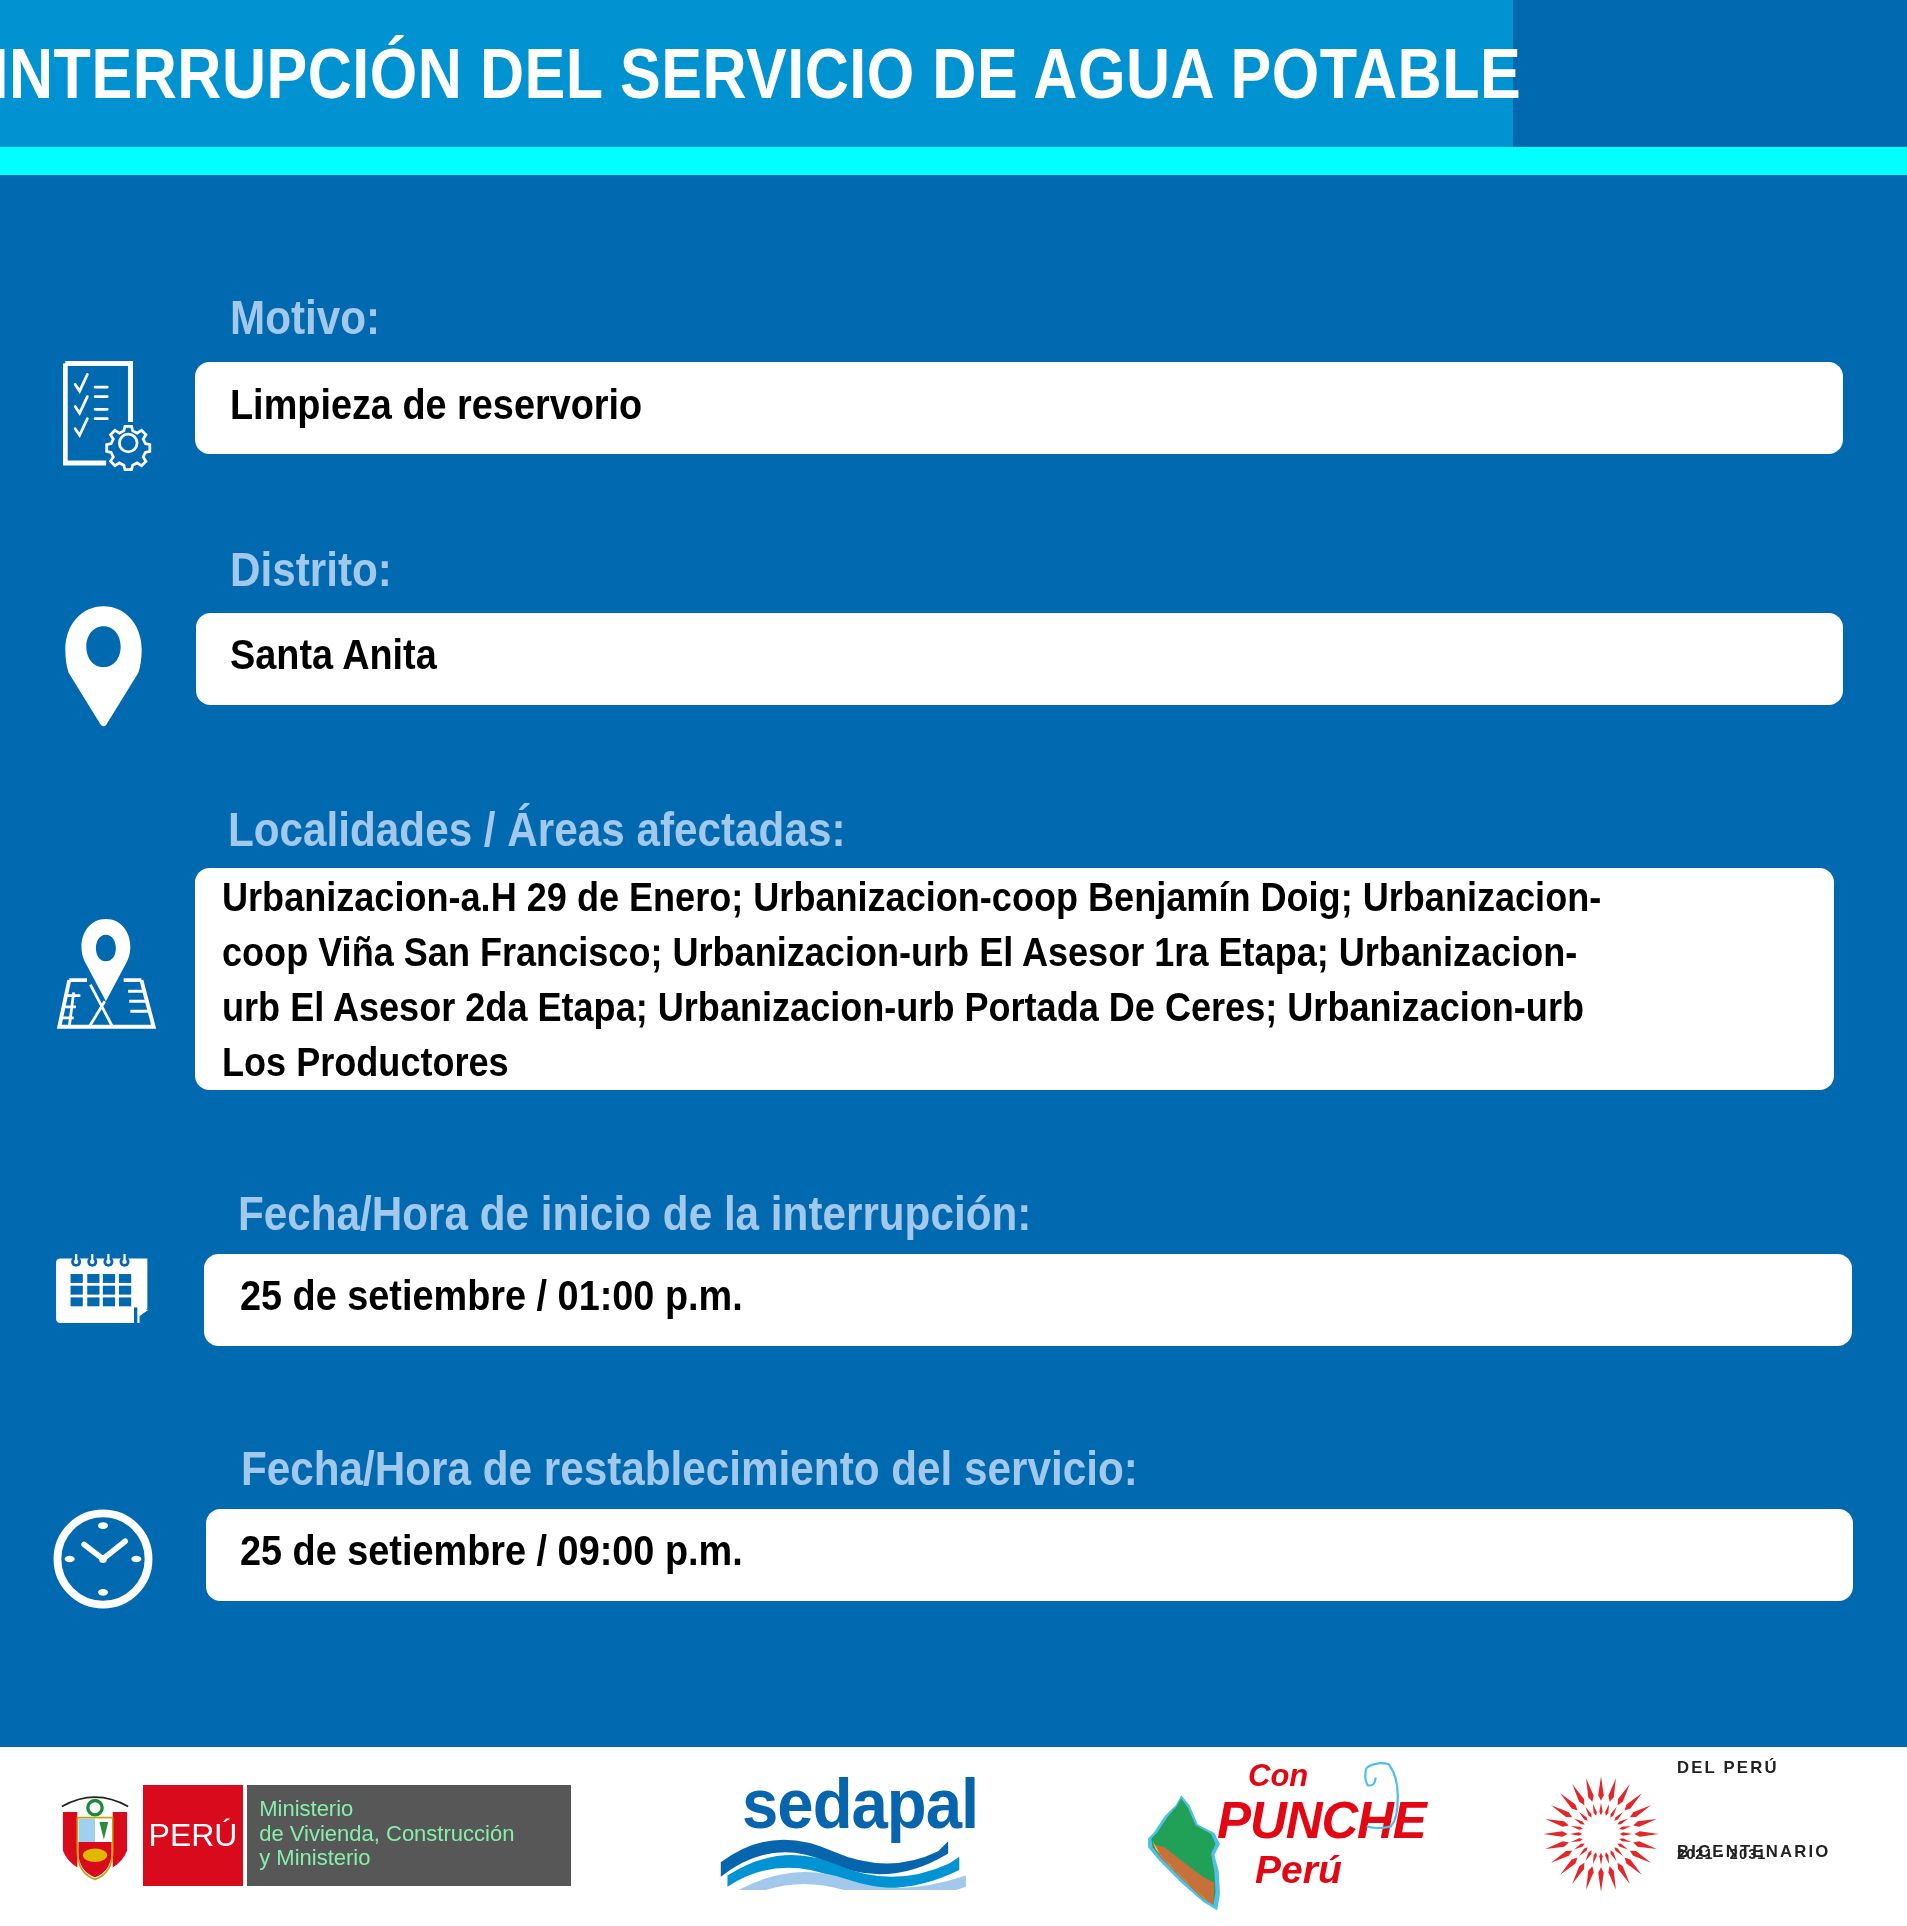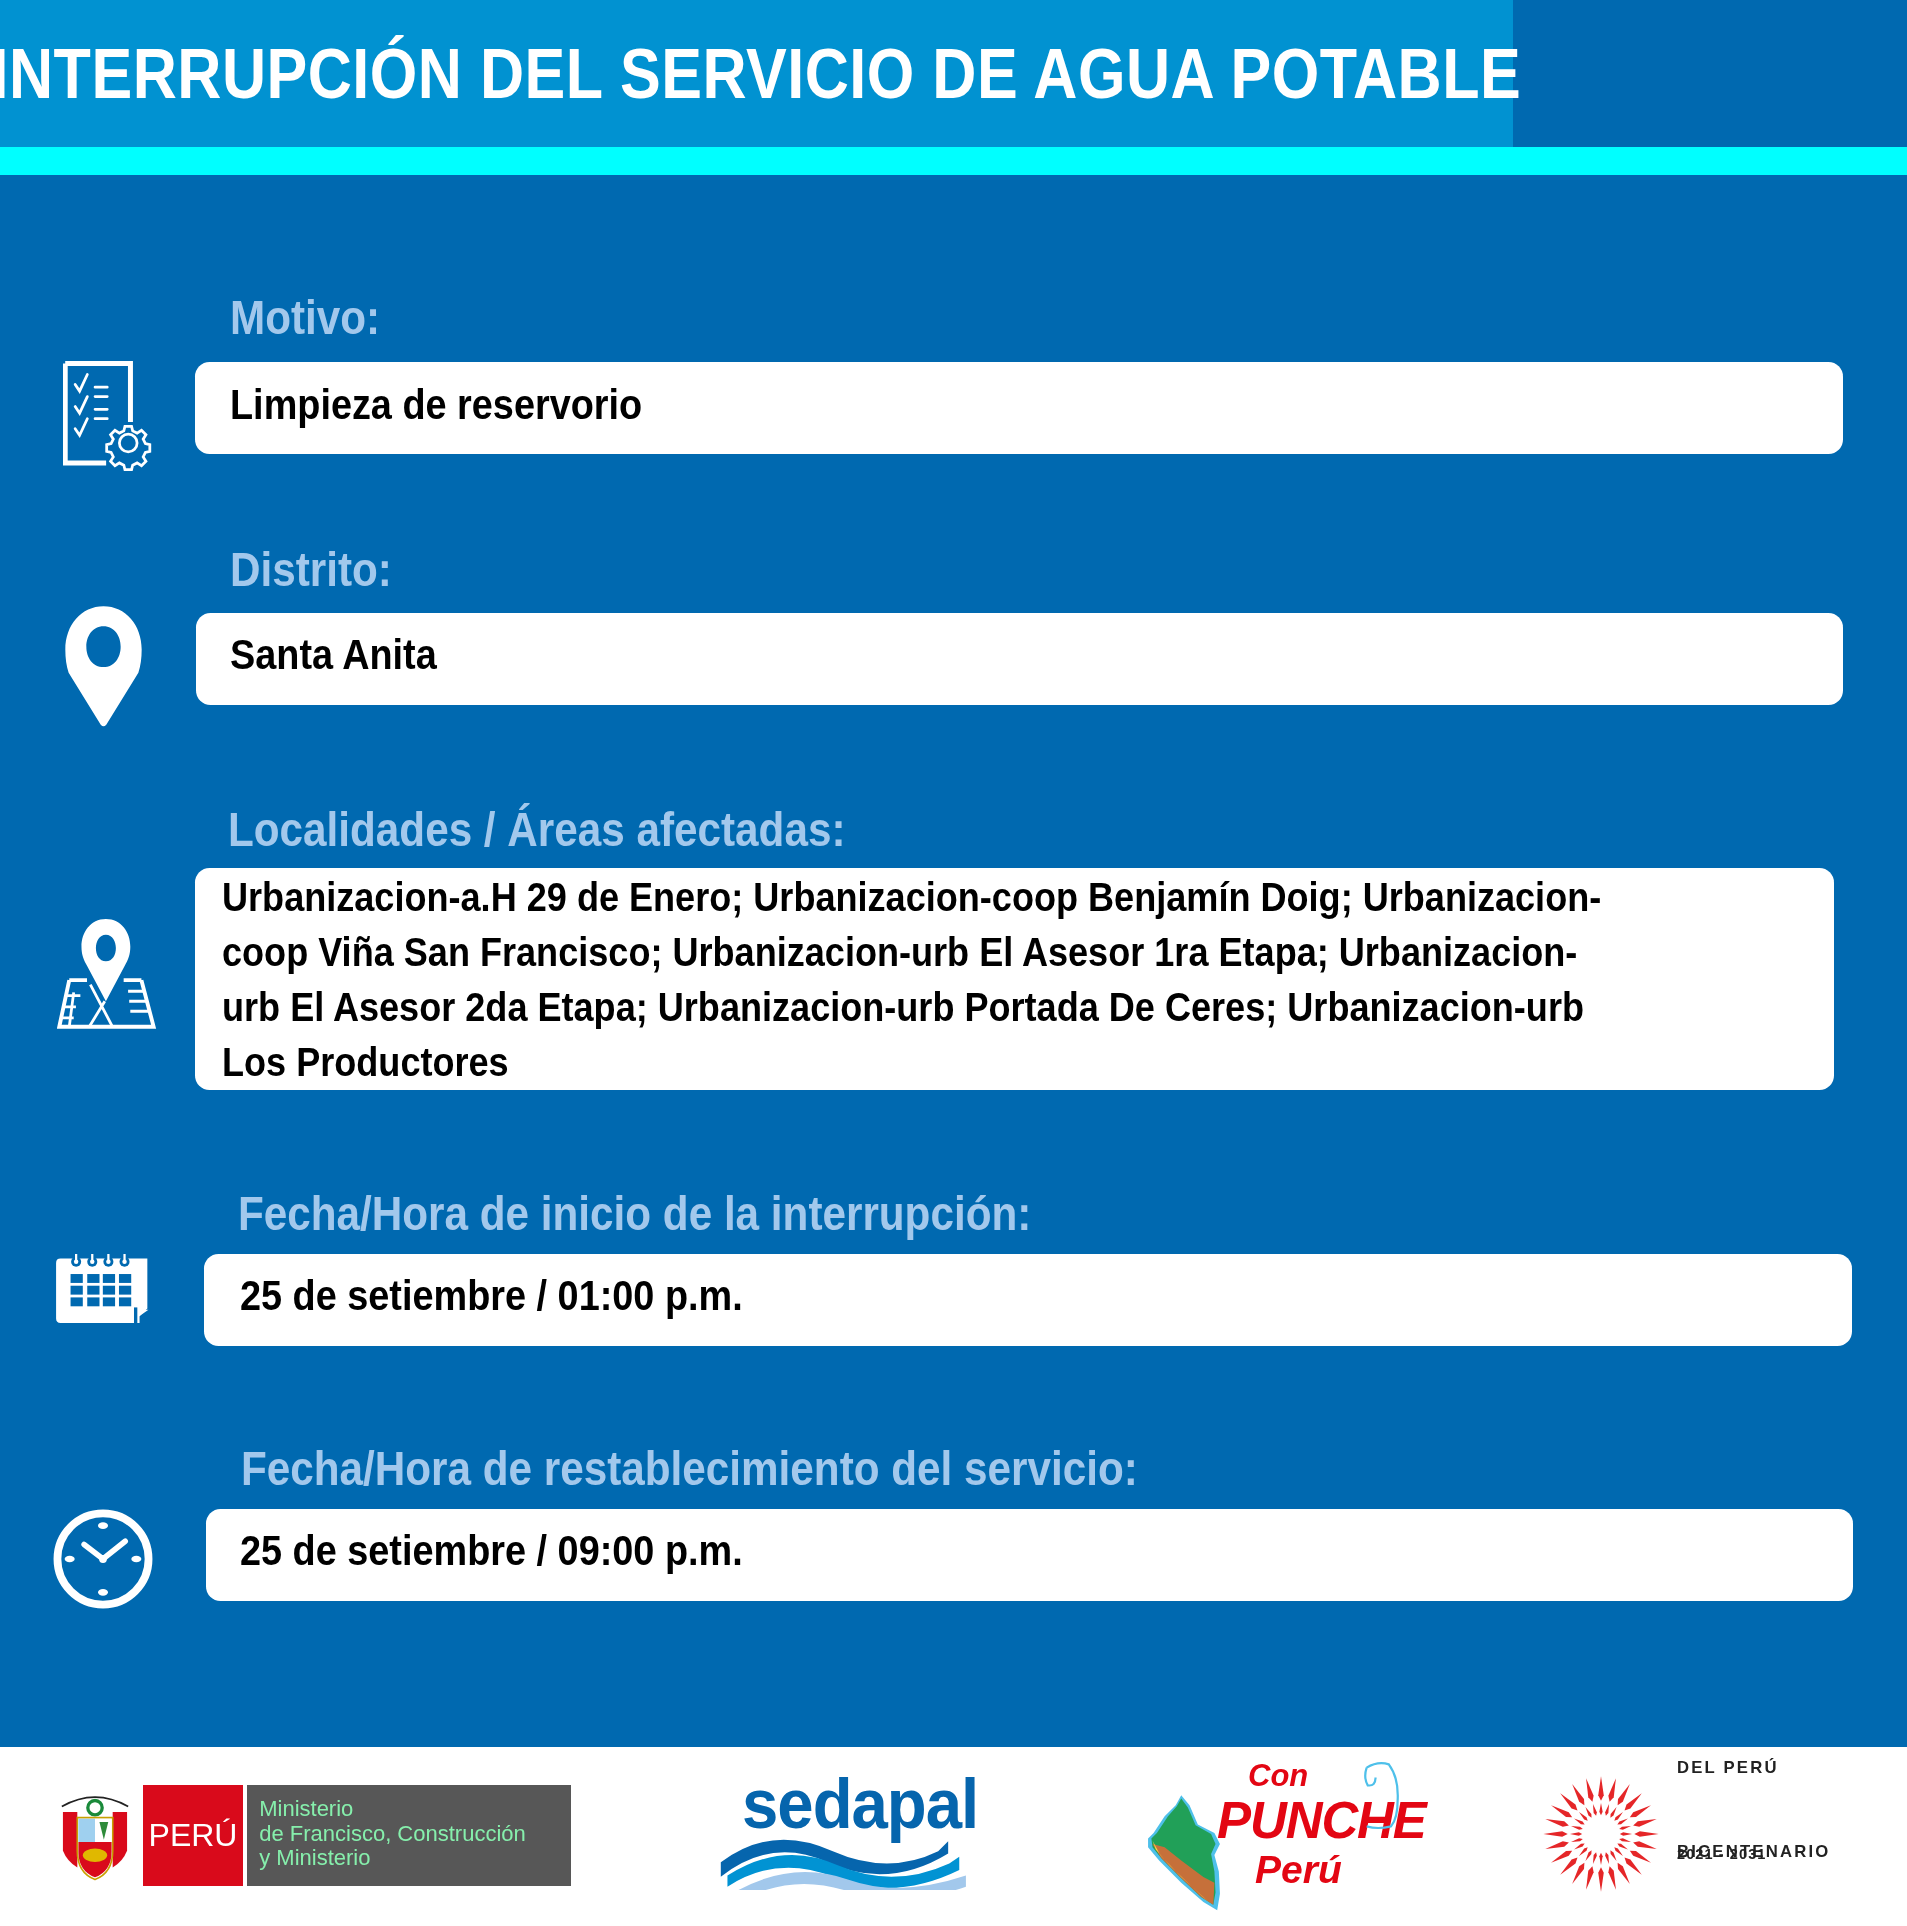--- a/index.html
+++ b/index.html
@@ -149,21 +149,21 @@
     <rect x="40" y="52" width="30" height="42" fill="#9fd0ef"></rect>
     <rect x="70" y="52" width="30" height="42" fill="#fff"></rect>
     <path d="M78 58 L86 90 L94 58 Z" fill="#2e8b3a"></path>
     <path d="M40 94 H100 V112 Q100 146 70 158 Q40 146 40 112 Z" fill="#D90A1B"></path>
     <ellipse cx="70" cy="118" rx="22" ry="12" fill="#e0b800"></ellipse>
   </svg>
 </div>
 <div class="minv-red">PERÚ</div>
 <div class="minv-gray">
   <div>Ministerio</div>
-  <div>de Francisco, Construcción</div>
+  <div>de Vivienda, Construcción</div>
   <div>y Ministerio</div>
 </div>
 
 <div class="sedapal-word">sedapal</div>
 <div class="icon" style="left:705px; top:1829px;">
   <svg width="300" height="61" viewBox="0 0 540 110">
     <path d="M28 60 Q120 -10 230 40 Q330 84 420 40 L438 22 V44 Q330 110 220 60 Q120 14 28 86 Z" fill="#0665AD"></path>
     <path d="M40 84 Q140 20 240 66 Q340 108 440 62 L458 50 V74 Q340 132 230 86 Q130 46 40 104 Z" fill="#0193D3"></path>
     <path d="M60 110 Q160 56 260 92 Q350 124 470 84 V104 Q350 146 250 110 Q150 80 60 132 Z" fill="#A2C8EC"></path>
   </svg>

